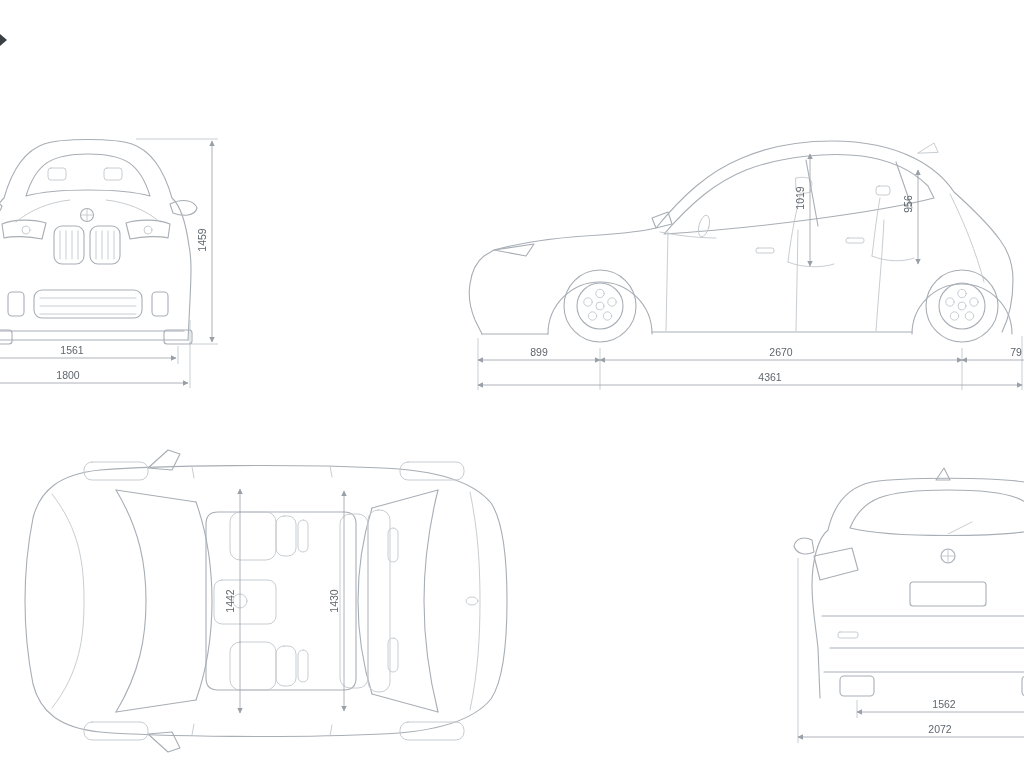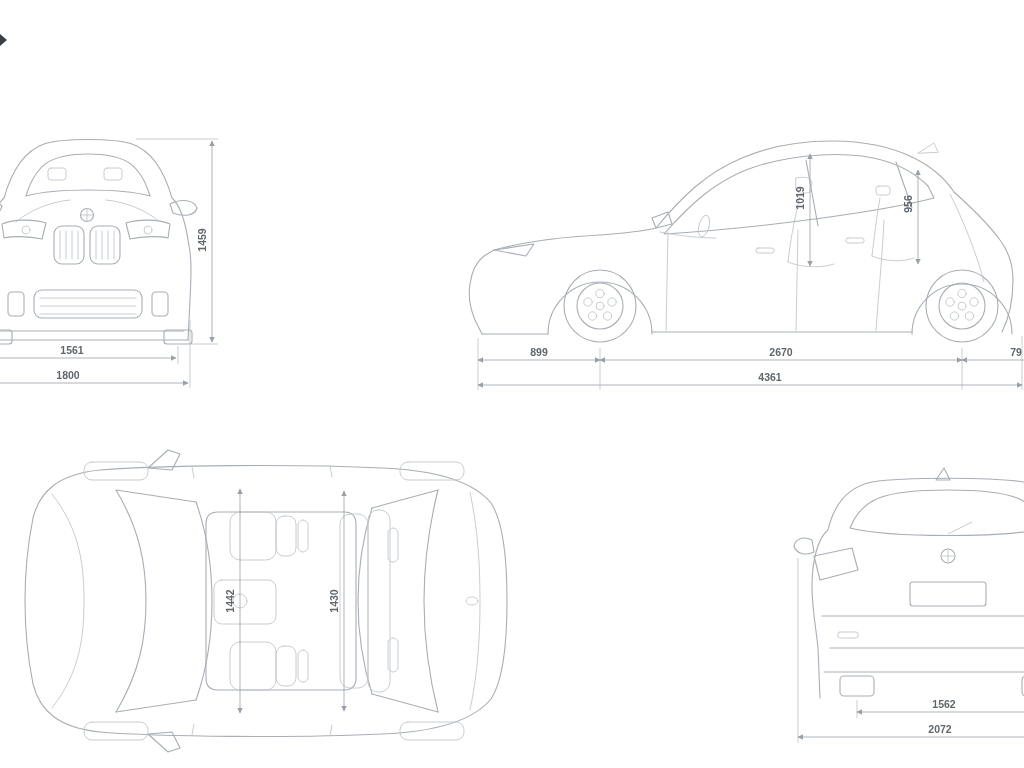--- a/index.html
+++ b/index.html
@@ -1,16 +1,16 @@
 <!DOCTYPE html>
 <html><head>
 <meta charset="utf-8">
 <style>
   html,body{margin:0;padding:0;background:#ffffff;}
-  .canvas{width:1024px;height:768px;position:relative;background:#ffffff;overflow:hidden;font-weight:bold;}
+  .canvas{width:1024px;height:768px;position:relative;background:#ffffff;overflow:hidden;}
   svg{display:block;}
   .outline{fill:none;stroke:#a8aeb5;stroke-width:1.1;stroke-linecap:round;stroke-linejoin:round;}
   .detail{fill:none;stroke:#c2c7cc;stroke-width:0.9;stroke-linecap:round;stroke-linejoin:round;}
   .dim{fill:none;stroke:#9aa0a7;stroke-width:0.8;}
   .ext{fill:none;stroke:#b3b9bf;stroke-width:0.7;}
   .dimlabel{font-family:"Liberation Sans",sans-serif;font-size:10.5px;fill:#5f666d;}
 </style>
 </head>
 <body>
 

